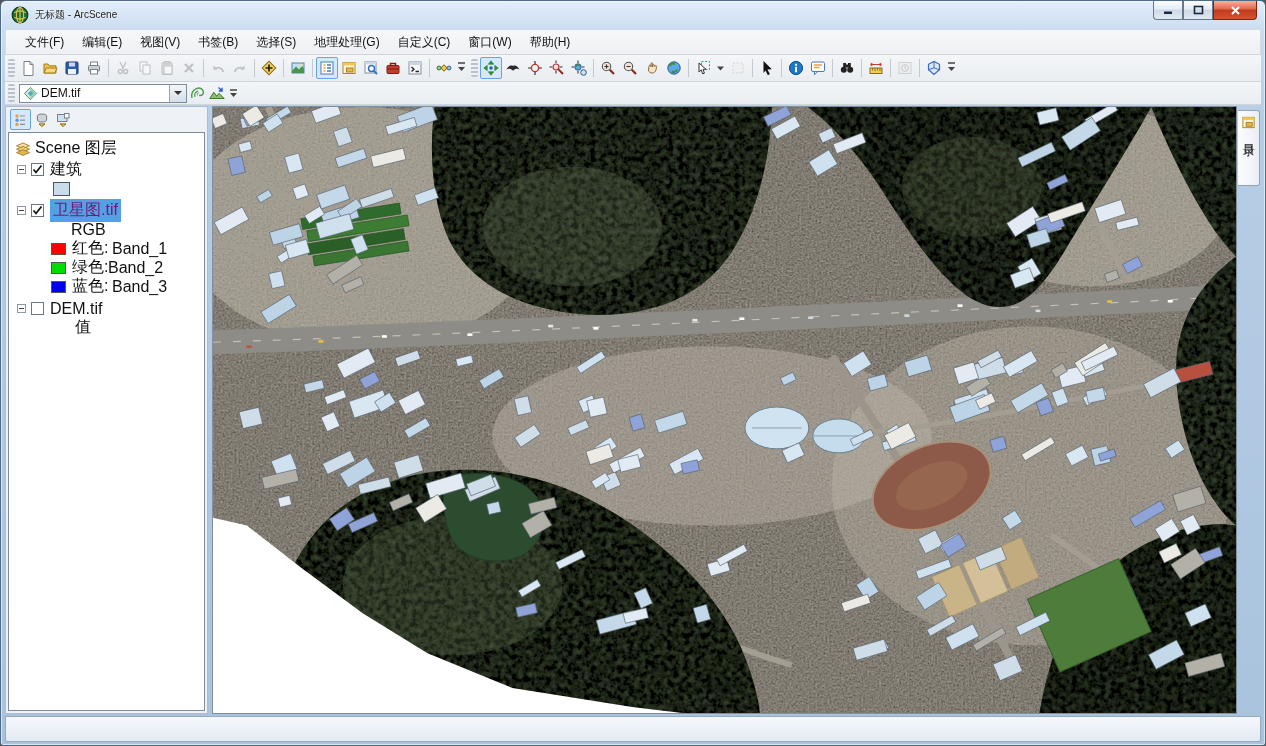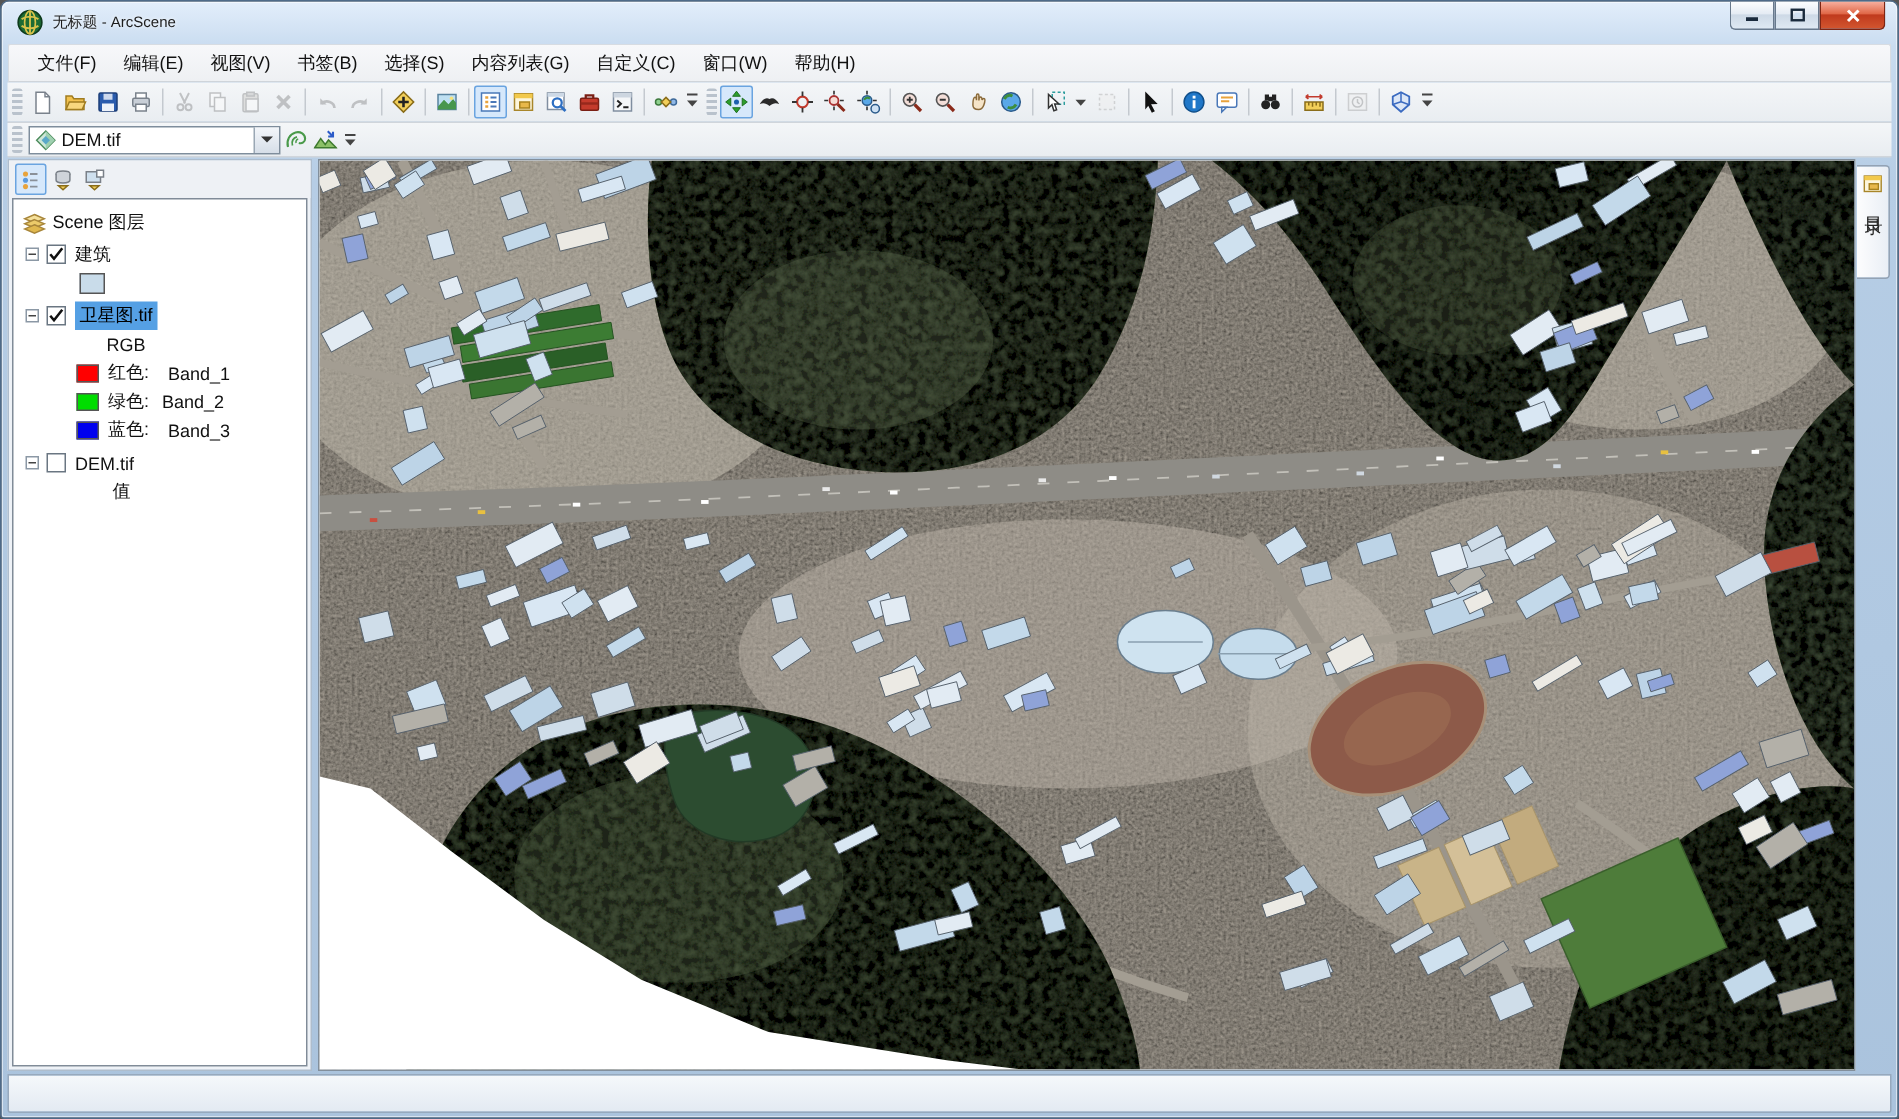--- a/index.html
+++ b/index.html
@@ -51,30 +51,30 @@
   .main { display:flex; height:608px; margin-top:1px; }
   .toc { width:203px; flex:none; display:flex; flex-direction:column; background:#eef2f7; border:1px solid #aebdcd; }
   .toc-head { height:22px; display:flex; align-items:center; padding:0 4px 0 7px;
     background:linear-gradient(180deg,#fafcfe,#dfe8f2); border-bottom:1px solid #c8d2dd; }
   .toc-title { flex:1; font-size:12px; color:#222; }
   .hbtn { width:17px; height:17px; display:flex; align-items:center; justify-content:center; }
   .hbtn svg { width:12px; height:12px; }
   .toc-btns { height:25px; display:flex; align-items:center; padding-left:4px; background:#eef1f5; }
   .toc-btns .tb { width:21px; height:21px; }
   .toc-tree { flex:1; background:#fff; border:1px solid #808b98; margin:0 2px 2px 2px; padding:6px 0 0 6px;
-    font-size:12px; color:#111; overflow:hidden; }
+    font-size:16px; color:#111; overflow:hidden; }
   .trow { display:flex; align-items:center; height:19px; white-space:nowrap; }
   .ticon { width:16px; height:16px; margin-right:4px; flex:none; }
   .exp { width:9px; height:9px; border:1px solid #8b98a5; background:#fff; position:relative; margin:0 5px 0 2px; flex:none; }
   .exp::after { content:""; position:absolute; left:1px; right:1px; top:3px; height:1px; background:#444; }
   .cbx { width:13px; height:13px; border:1px solid #6a7682; background:#fff; margin-right:6px; flex:none;
     display:flex; align-items:center; justify-content:center; }
   .cbx svg { width:11px; height:11px; }
   .sw { width:15px; height:12px; border:1px solid #555; flex:none; margin-right:6px; }
-  .lab-sel { background:#55a0e4; color:#000000; padding:1px 3px; }
+  .lab-sel { background:#55a0e4; color:#701a75; padding:1px 3px; }
   .grad { width:15px; height:56px; border:1px solid #666; background:linear-gradient(180deg,#fff,#000); flex:none; }
   .dem-legend { display:flex; margin-left:44px; margin-top:2px; }
   .dem-labels { display:flex; flex-direction:column; justify-content:space-between; margin-left:6px; height:74px; padding:2px 0; }
 
   .splitter { width:4px; flex:none; }
 
   .viewport { flex:1; position:relative; background:#fff; border:1px solid #828f9c; overflow:hidden; }
   .viewport svg.scene { position:absolute; inset:0; width:100%; height:100%; }
 
   .rightstrip { width:24px; flex:none; display:flex; flex-direction:column; align-items:center; padding-top:4px; }
@@ -118,21 +118,21 @@
       </div>
     </div>
   </div>
 
   <div class="menubar">
     <span class="menu-item">文件(F)</span>
     <span class="menu-item">编辑(E)</span>
     <span class="menu-item">视图(V)</span>
     <span class="menu-item">书签(B)</span>
     <span class="menu-item">选择(S)</span>
-    <span class="menu-item">内容列表(G)</span>
+    <span class="menu-item">地理处理(G)</span>
     <span class="menu-item">自定义(C)</span>
     <span class="menu-item">窗口(W)</span>
     <span class="menu-item">帮助(H)</span>
   </div>
 
   <div class="tbrow tbrow1">
     <div class="grip"></div>
     <div class="tb">
         <svg viewBox="0 0 16 16">
           <path d="M4 1.5h6l3 3v11H4z" fill="#fff" stroke="#7a828c"></path>

